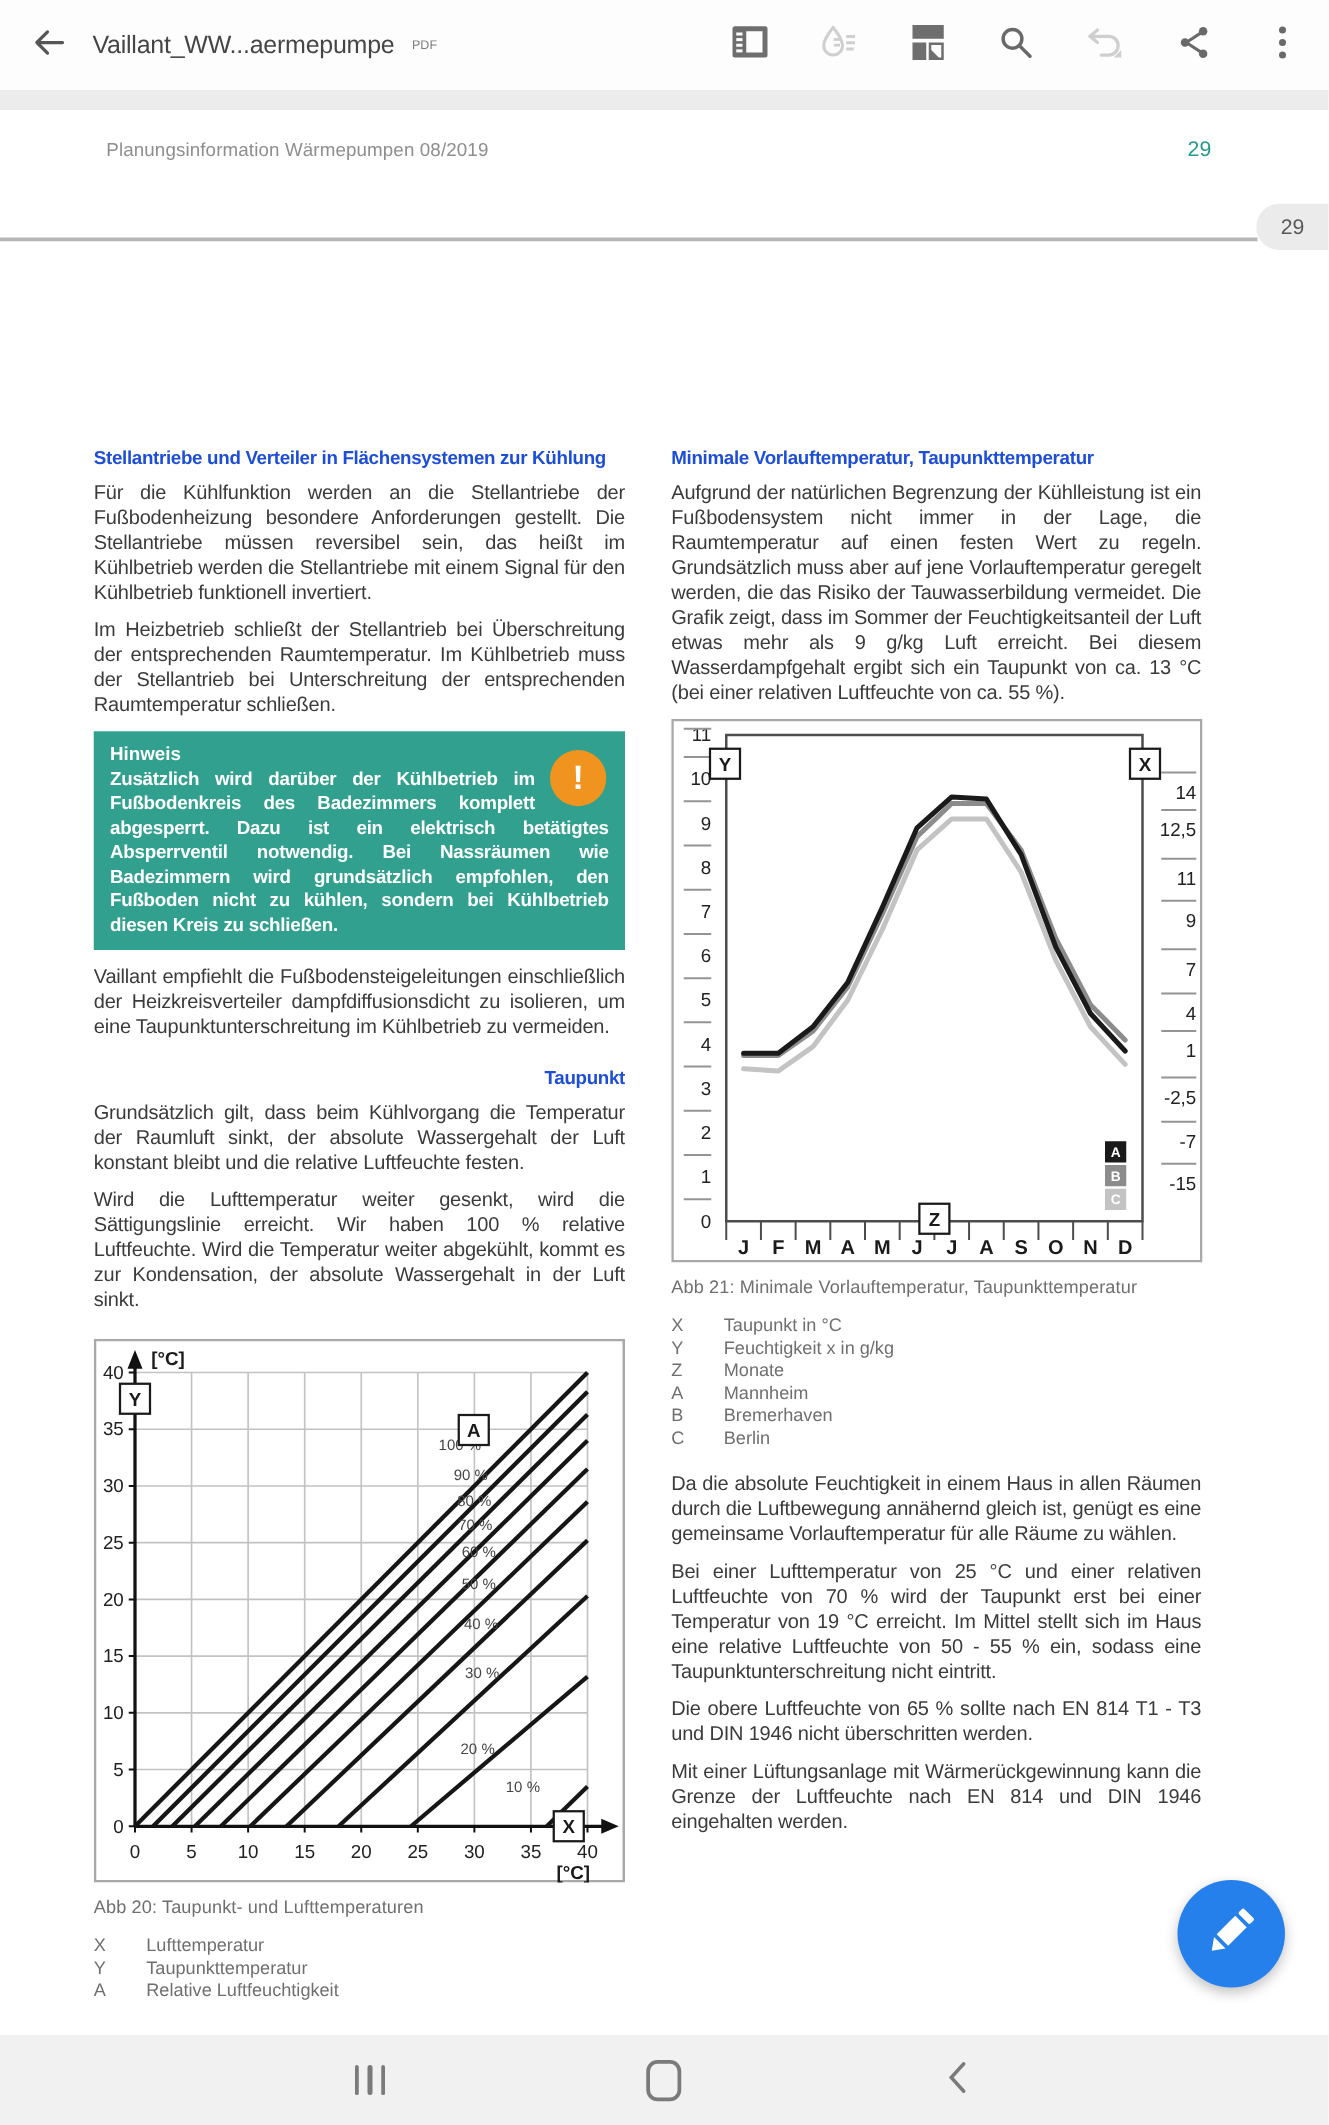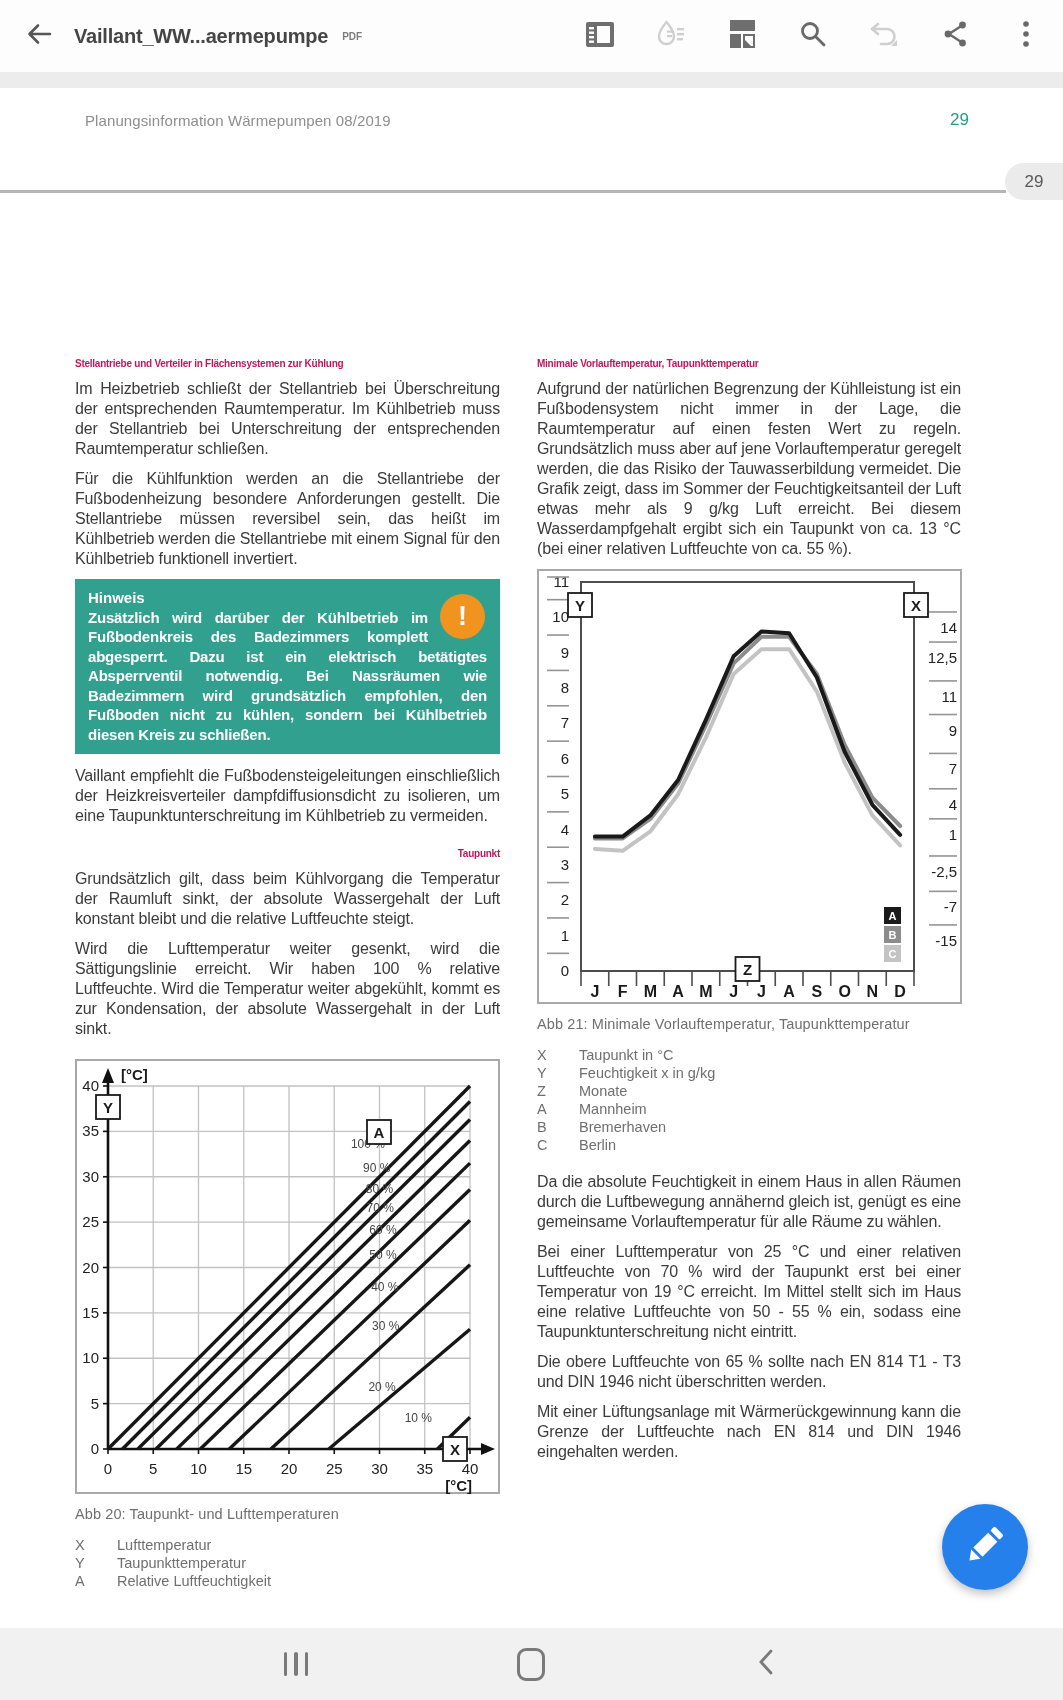--- a/index.html
+++ b/index.html
@@ -1,38 +1,38 @@
 <!DOCTYPE html>
 <html><head>
 <meta charset="utf-8">
 <style>
   html,body{margin:0;padding:0;background:#fff;}
   .screen{position:relative;width:1063px;height:1700px;background:#fff;overflow:hidden;
           font-family:"Liberation Sans",sans-serif;-webkit-font-smoothing:antialiased;}
   
   .appbar{position:absolute;top:0;left:0;right:0;height:72px;background:#fdfdfd;
-          display:flex;align-items:center;padding:0 22px;box-sizing:border-box;font-weight:bold;}
+          display:flex;align-items:center;padding:0 22px;box-sizing:border-box;}
   .appbar-band{position:absolute;top:72px;left:0;right:0;height:16px;background:#ececec;}
   .back-btn{width:34px;height:34px;display:flex;align-items:center;justify-content:center;cursor:pointer;flex:0 0 auto;}
   .doc-title{margin-left:18px;font-size:20px;color:#454545;letter-spacing:-0.2px;white-space:nowrap;}
   .doc-type{margin-left:14px;font-size:10px;color:#7c7c7c;}
   .appbar-icons{margin-left:auto;display:flex;align-items:center;gap:41px;}
   .abtn{width:30px;height:30px;display:flex;align-items:center;justify-content:center;cursor:pointer;}
   
   .page-header-left{position:absolute;top:112px;left:85px;font-size:15px;color:#8e8e8e;letter-spacing:0.1px;}
   .page-header-num{position:absolute;top:110px;right:94px;font-size:17px;color:#279a8c;}
   .scroll-line{position:absolute;top:190px;left:0;width:1006px;height:3px;background:#b5b5b5;}
   .page-pill{position:absolute;top:163px;left:1005px;width:58px;height:37px;background:#ebebeb;
              border-radius:19px 0 0 19px;display:flex;align-items:center;justify-content:center;
              font-size:17px;color:#595959;}
   
   .col{position:absolute;top:358px;width:425px;}
   .col-left{left:75px;}
   .col-right{left:537px;width:424px;}
-  h3.sec{color:#be185d;font-size:10px;font-weight:700;letter-spacing:-0.25px;margin:0 0 10px 0;white-space:nowrap;}
+  h3.sec{color:#1d4ed8;font-size:15px;font-weight:700;letter-spacing:-0.25px;margin:0 0 10px 0;white-space:nowrap;}
   h3.sec2{margin-top:22px;text-align:right;}
   .col p{margin:0 0 10px 0;font-size:16px;line-height:20px;color:#3b3b3b;text-align:justify;letter-spacing:-0.15px;}
   
   .hinweis{background:#32a08e;color:#fff;padding:9px 13px 10px 13px;margin:4px 0 12px 0;}
   .hinweis .alert{float:right;width:45px;height:45px;border-radius:50%;background:#f0941f;
                   display:flex;align-items:center;justify-content:center;margin:6px 2px 6px 12px;
                   font-size:27px;font-weight:700;color:#fff;}
   .hinweis .ht{font-weight:700;font-size:15px;line-height:19.5px;}
   .hinweis .hb{font-weight:700;font-size:15px;line-height:19.5px;text-align:justify;letter-spacing:-0.2px;}
   
@@ -147,32 +147,32 @@
   </header>
   <div class="appbar-band"></div>
 
   <div class="page-header-left">Planungsinformation Wärmepumpen 08/2019</div>
   <div class="page-header-num">29</div>
   <div class="scroll-line"></div>
   <div class="page-pill">29</div>
 
   <div class="col col-left">
     <h3 class="sec">Stellantriebe und Verteiler in Flächensystemen zur Kühlung</h3>
+    <p>Für die Kühlfunktion werden an die Stellantriebe der Fußbodenheizung besondere Anforderungen gestellt. Die Stellantriebe müssen reversibel sein, das heißt im Kühlbetrieb werden die Stellantriebe mit einem Signal für den Kühlbetrieb funktionell invertiert.</p>
     <p>Im Heizbetrieb schließt der Stellantrieb bei Überschreitung der entsprechenden Raumtemperatur. Im Kühlbetrieb muss der Stellantrieb bei Unterschreitung der entsprechenden Raumtemperatur schließen.</p>
-    <p>Für die Kühlfunktion werden an die Stellantriebe der Fußbodenheizung besondere Anforderungen gestellt. Die Stellantriebe müssen reversibel sein, das heißt im Kühlbetrieb werden die Stellantriebe mit einem Signal für den Kühlbetrieb funktionell invertiert.</p>
 
     <div class="hinweis">
       <span class="alert">!</span>
       <div class="ht">Hinweis</div>
       <div class="hb">Zusätzlich wird darüber der Kühlbetrieb im Fußbodenkreis des Badezimmers komplett abgesperrt. Dazu ist ein elektrisch betätigtes Absperrventil notwendig. Bei Nassräumen wie Badezimmern wird grundsätzlich empfohlen, den Fußboden nicht zu kühlen, sondern bei Kühlbetrieb diesen Kreis zu schließen.</div>
     </div>
 
     <p>Vaillant empfiehlt die Fußbodensteigeleitungen einschließlich der Heizkreisverteiler dampfdiffusionsdicht zu isolieren, um eine Taupunktunterschreitung im Kühlbetrieb zu vermeiden.</p>
     <h3 class="sec sec2">Taupunkt</h3>
-    <p>Grundsätzlich gilt, dass beim Kühlvorgang die Temperatur der Raumluft sinkt, der absolute Wassergehalt der Luft konstant bleibt und die relative Luftfeuchte steigt.</p>
+    <p>Grundsätzlich gilt, dass beim Kühlvorgang die Temperatur der Raumluft sinkt, der absolute Wassergehalt der Luft konstant bleibt und die relative Luftfeuchte festen.</p>
     <p>Wird die Lufttemperatur weiter gesenkt, wird die Sättigungslinie erreicht. Wir haben 100 % relative Luftfeuchte. Wird die Temperatur weiter abgekühlt, kommt es zur Kondensation, der absolute Wassergehalt in der Luft sinkt.</p>
 
     <div class="figure">
       <svg width="425" height="435" viewBox="0 0 425 435">
           <rect x="1" y="1" width="423" height="433" fill="#fff" stroke="#a9a9a9" stroke-width="2"></rect>
           <line x1="78.25" y1="390" x2="78.25" y2="27" stroke="#c2c2c2" stroke-width="1.3"></line>
           <line x1="123.5" y1="390" x2="123.5" y2="27" stroke="#c2c2c2" stroke-width="1.3"></line>
           <line x1="168.75" y1="390" x2="168.75" y2="27" stroke="#c2c2c2" stroke-width="1.3"></line>
           <line x1="214" y1="390" x2="214" y2="27" stroke="#c2c2c2" stroke-width="1.3"></line>
           <line x1="259.25" y1="390" x2="259.25" y2="27" stroke="#c2c2c2" stroke-width="1.3"></line>

